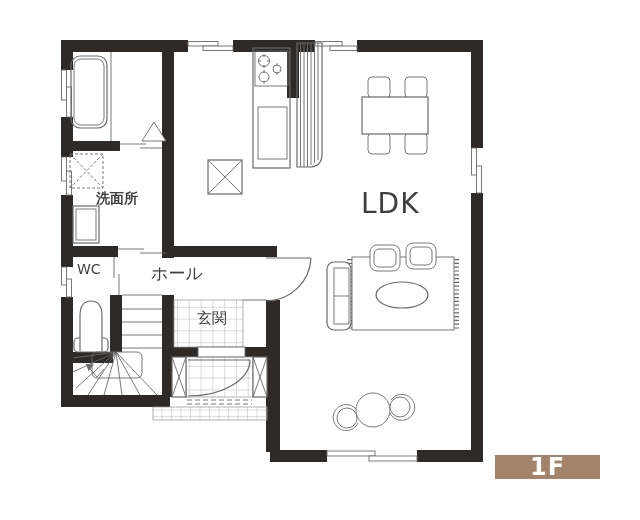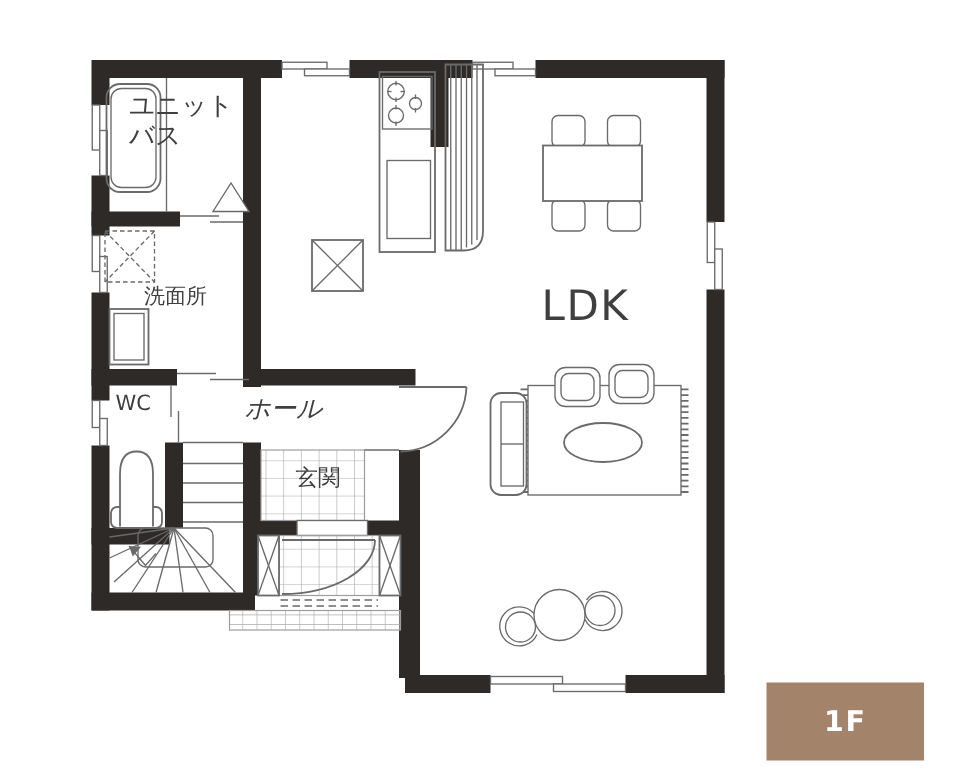--- a/index.html
+++ b/index.html
@@ -12,24 +12,24 @@
   svg{position:absolute;left:0;top:0;}
   .w{fill:var(--wall);stroke:none;}
   .ln{fill:none;stroke:var(--line);stroke-width:1.2;}
   .lnt{fill:none;stroke:var(--line);stroke-width:0.9;}
   .fw{fill:#ffffff;stroke:var(--line);stroke-width:1.2;}
   .fwt{fill:#ffffff;stroke:var(--line);stroke-width:0.9;}
   .dash{fill:none;stroke:var(--line);stroke-width:0.9;stroke-dasharray:3 2;}
   .tile{fill:url(#gridA);stroke:var(--tile-line);stroke-width:0.8;}
   .tileS{fill:url(#gridB);stroke:var(--tile-line);stroke-width:0.8;}
   .lbl{position:absolute;color:var(--text);line-height:1.15;white-space:nowrap;}
-  #badge{position:absolute;left:495px;top:455px;width:105px;height:52px;
+  #badge{position:absolute;left:495px;top:455px;width:105px;height:24px;
          display:flex;align-items:center;justify-content:center;
          background:var(--badge-bg);color:var(--badge-text);
-         font-weight:bold;font-size:19px;letter-spacing:1px;margin-left:16px;}
+         font-weight:bold;font-size:24px;letter-spacing:1px;}
 </style>
 </head>
 <body>
 
 <div id="stage">
   <svg width="640" height="520" viewBox="0 0 640 520">
     <defs>
       <pattern id="gridA" width="11.8" height="11.8" patternUnits="userSpaceOnUse">
         <path d="M 11.8 0 L 0 0 0 11.8" fill="none" stroke="#a8a8a8" stroke-width="0.8"></path>
       </pattern>
@@ -271,24 +271,20 @@
       <g>
         <circle class="fwt" cx="373" cy="410" r="17"></circle>
         <circle class="fwt" cx="347" cy="418" r="10"></circle>
         <circle class="fwt" cx="400" cy="407" r="10"></circle>
         <path class="lnt" d="M 356 409 A 13 13 0 1 0 358 423"></path>
         <path class="lnt" d="M 391 400 A 13 13 0 1 1 390 413"></path>
       </g>
     </g>
   </svg>
 
-  <div class="lbl" style="left:86px;top:62px;font-size:17px;">
-    <div>ユニット</div>
-    <div>バス</div>
-  </div>
-  <div class="lbl" style="left:96px;top:190px;font-size:14px;">洗面所</div>
+  <div class="lbl" style="left:96px;top:190px;font-size:14px;font-weight:bold;">洗面所</div>
   <div class="lbl" style="left:77px;top:261px;font-size:14px;">WC</div>
-  <div class="lbl" style="left:163px;top:264px;font-size:17px;font-style:italic;">ホール</div>
+  <div class="lbl" style="left:151px;top:264px;font-size:17px;">ホール</div>
   <div class="lbl" style="left:197px;top:310px;font-size:15px;">玄関</div>
   <div class="lbl" style="left:361px;top:188px;font-size:28px;letter-spacing:1px;">LDK</div>
 
   <div id="badge">1F</div>
 </div>
 
 </body></html>

